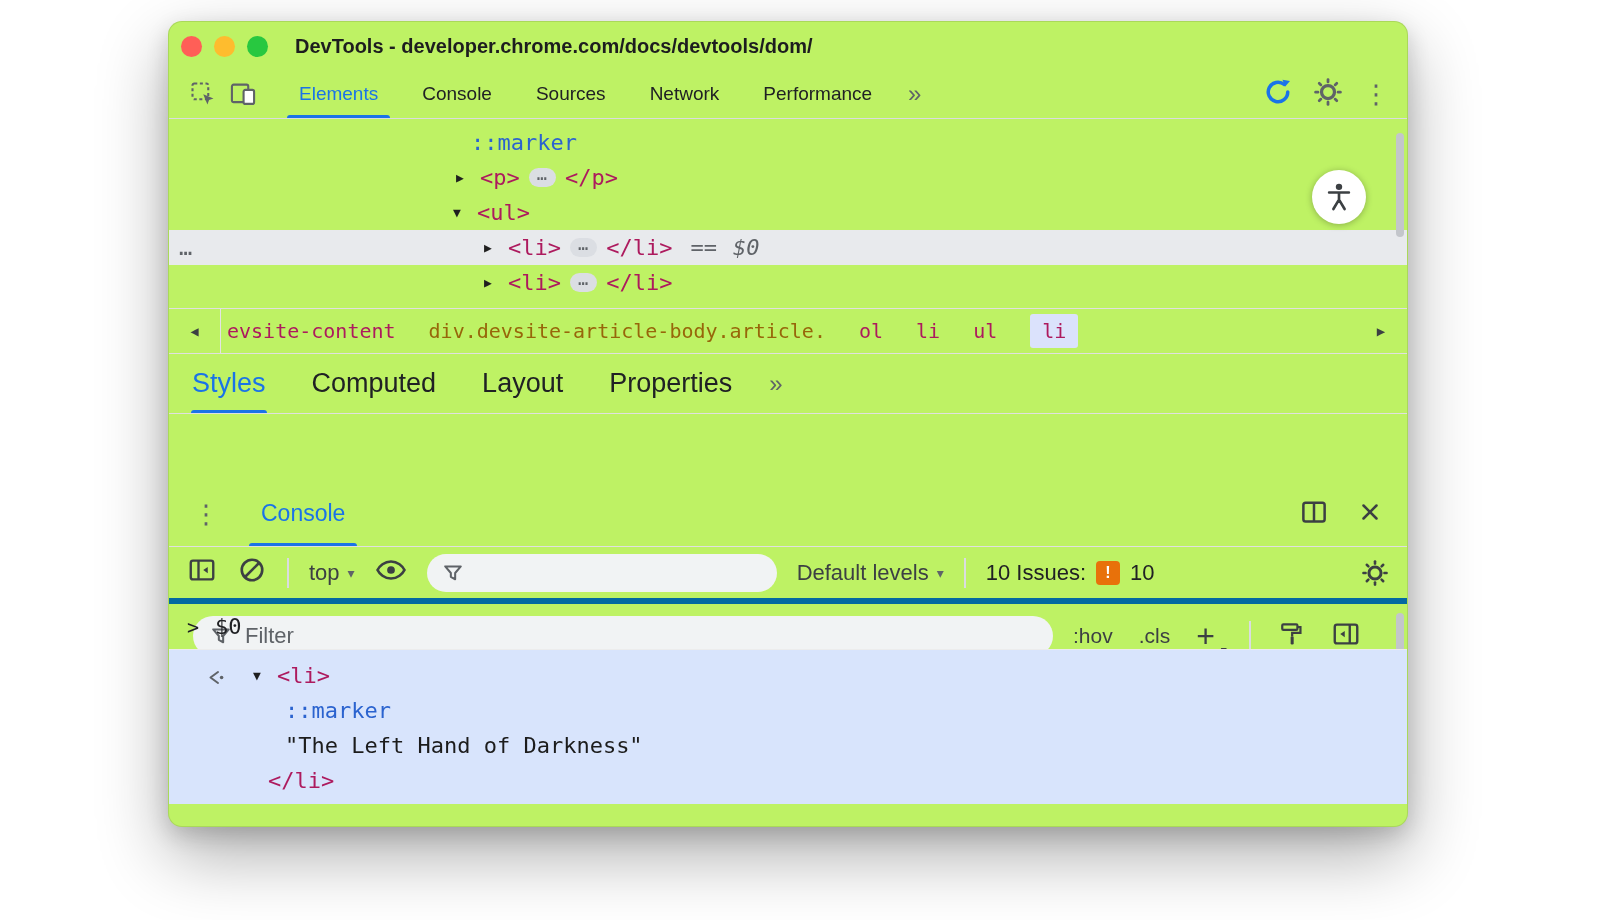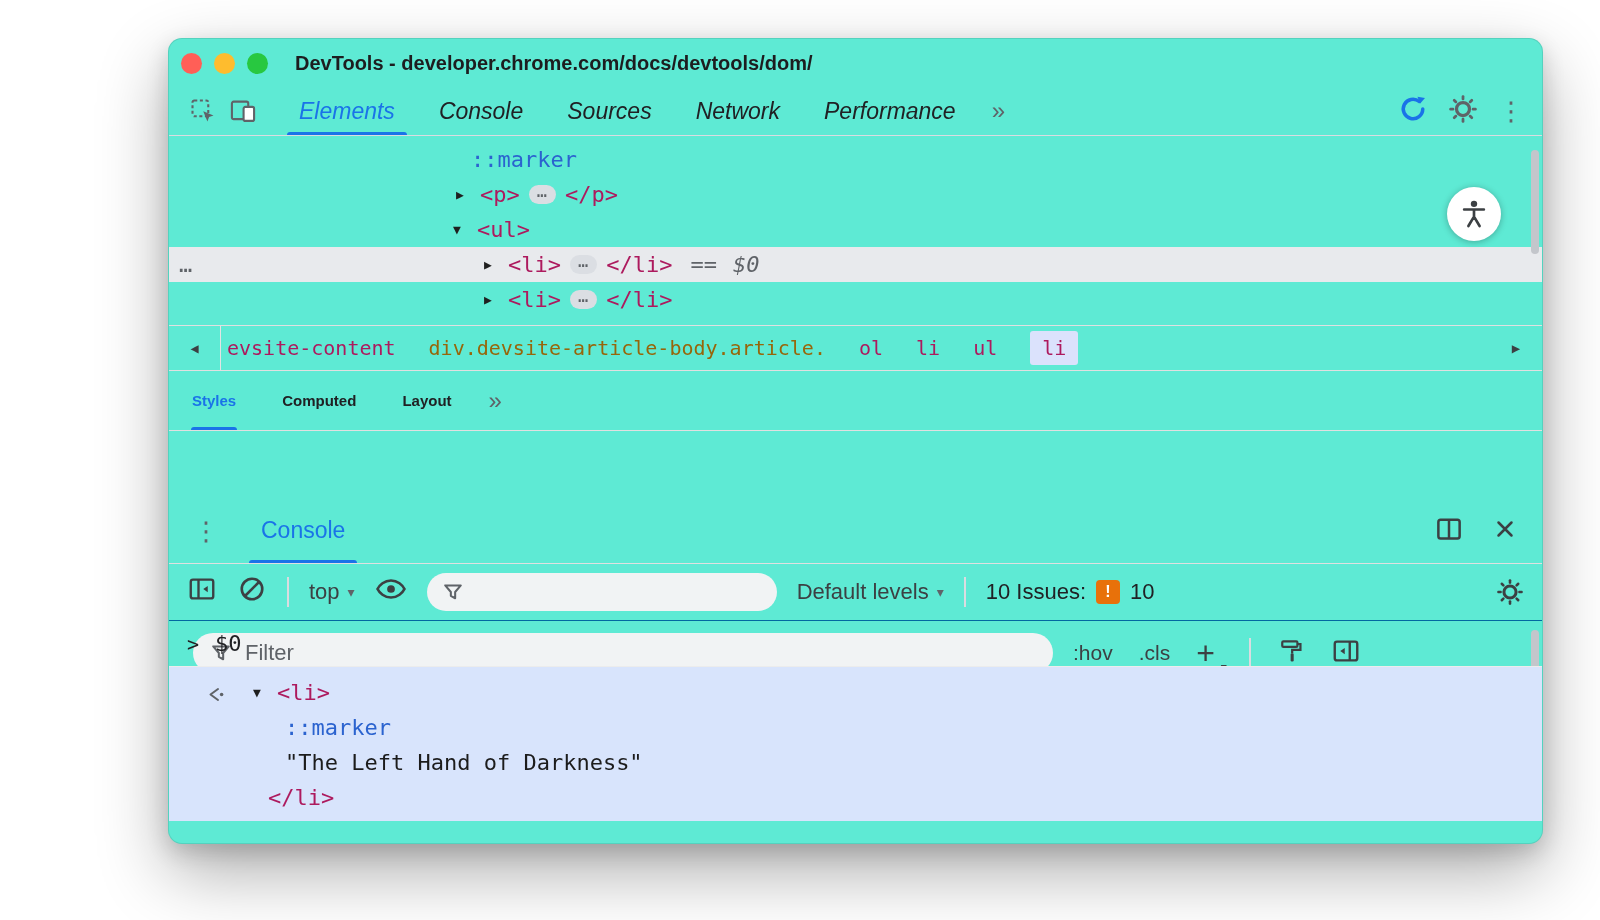--- a/index.html
+++ b/index.html
@@ -1,36 +1,36 @@
 <!DOCTYPE html>
 <html><head>
 <meta charset="utf-8">
 <style>
   * { box-sizing: border-box; margin: 0; padding: 0; }
   html,body { width:1600px; height:920px; background:#fff; overflow:hidden;
               font-family:"Liberation Sans", sans-serif; color:#202124; }
-  .window { position:absolute; left:168px; top:38px; width:1375px; height:806px;
-            background:#5eead4; border-radius:14px; overflow:hidden;
+  .window { position:absolute; left:168px; top:21px; width:1240px; height:806px;
+            background:#bef264; border-radius:14px; overflow:hidden;
             border:1px solid rgba(0,0,0,.10);
             box-shadow:0 28px 70px rgba(0,0,0,.32), 0 8px 22px rgba(0,0,0,.16); }
   .band { position:absolute; left:0; right:0; }
 
   
   .titlebar { top:0; height:48px; display:flex; align-items:center; }
   .lights { position:absolute; left:12px; top:14px; display:flex; gap:12px; }
   .light { width:21px; height:21px; border-radius:50%; }
   .light.red{background:#ff5f57}.light.yellow{background:#febc2e}.light.green{background:#28c840}
   .win-title { margin-left:126px; font-size:20px; font-weight:700; color:#1d1d1f; }
 
   
   .toolbar { top:48px; height:49px; border-bottom:1px solid #dadce0;
              display:flex; align-items:stretch; padding-left:14px; }
   .tb-icon { width:40px; display:flex; align-items:center; justify-content:center; }
   .tabs { display:flex; margin-left:14px; }
-  .tab { padding:0 22px; display:flex; align-items:center; font-size:23px; position:relative;font-style:italic; }
+  .tab { padding:0 22px; display:flex; align-items:center; font-size:19px; position:relative; }
   .tab.active { color:#1a73e8; }
   .tab.active::after { content:""; position:absolute; left:10px; right:10px; bottom:0;
                        height:3px; background:#1a73e8; border-radius:3px 3px 0 0; }
   .chev-more { display:flex; align-items:center; padding:0 14px; color:#5f6368; font-size:24px; }
   .tb-right { margin-left:auto; display:flex; align-items:center; gap:20px; padding-right:18px; }
   .kebab { font-size:26px; color:#5f6368; line-height:1; }
 
   
   .elements { top:97px; height:189px; font-family:"DejaVu Sans Mono", monospace;
               font-size:22px; padding-top:6px; position:relative; }
@@ -59,21 +59,21 @@
   .crumb-nav { width:52px; display:flex; align-items:center; justify-content:center;
                color:#3c4043; font-size:14px; }
   .crumb-nav.left { border-right:1px solid #e3e3e3; }
   .crumb-list { flex:1; display:flex; align-items:center; gap:33px; padding-left:6px; overflow:hidden; }
   .crumb { color:#ad1a5e; white-space:nowrap; }
   .crumb.cls { color:#97660a; }
   .crumb.selected { background:#dbe2fc; padding:5px 12px; border-radius:3px; }
 
   
   .stabs { top:332px; height:60px; border-bottom:1px solid #e0e0e0; display:flex; align-items:stretch; }
-  .stab { padding:0 23px; display:flex; align-items:center; font-size:15px; position:relative;font-weight:bold; }
+  .stab { padding:0 23px; display:flex; align-items:center; font-size:27px; position:relative; }
   .stab.active { color:#1a73e8; }
   .stab.active::after { content:""; position:absolute; left:22px; right:22px; bottom:0;
                         height:3px; background:#1a73e8; border-radius:3px 3px 0 0; }
 
   
   .sfilter { top:392px; height:67px; border-bottom:1px solid #dadce0;
              display:flex; align-items:center; padding:0 24px; position:relative; }
   .pill-input-wrap { flex:0 0 860px; height:40px; background:#f1f3f4; border-radius:20px;
                      display:flex; align-items:center; gap:12px; padding:0 16px; }
   .pill-input { border:none; background:transparent; outline:none; flex:1;
@@ -88,21 +88,21 @@
   
   .dheader { top:459px; height:66px; border-bottom:1px solid #e0e0e0; display:flex; align-items:stretch; }
   .dh-kebab { display:flex; align-items:center; padding:0 14px 0 24px; }
   .dtab { margin-left:16px; padding:0 12px; display:flex; align-items:center;
           font-size:23px; color:#1a73e8; position:relative; }
   .dtab::after { content:""; position:absolute; left:0; right:0; bottom:0; height:3px;
                  background:#1a73e8; border-radius:3px 3px 0 0; }
   .dh-right { margin-left:auto; display:flex; align-items:center; gap:28px; padding-right:24px; }
 
   
-  .ctoolbar { top:525px; height:57px; border-bottom:1px solid #0369a1; display:flex;
+  .ctoolbar { top:525px; height:57px; border-bottom:6px solid #0369a1; display:flex;
               align-items:center; gap:20px; padding:0 18px; color:#3c4043; font-size:22px; }
   .drop { display:flex; align-items:center; gap:8px; }
   .caret { font-size:14px; color:#5f6368; }
   .c-pill { flex:0 0 306px; height:38px; background:#f1f3f4; border-radius:19px;
             display:flex; align-items:center; gap:10px; padding:0 14px; }
   .issues { display:flex; align-items:center; gap:10px; font-size:22px; color:#202124; }
   .issue-badge { width:24px; height:24px; background:#e8710a; border-radius:4px; color:#fff;
                  display:flex; align-items:center; justify-content:center;
                  font-size:16px; font-weight:700; }
   .ct-gear { margin-left:auto; display:flex; align-items:center; }
@@ -228,20 +228,21 @@
       <span class="crumb">ul</span>
       <span class="crumb selected">li</span>
     </div>
     <div class="crumb-nav">▶</div>
   </div>
 
   <div class="band stabs">
     <div class="stab active">Styles</div>
     <div class="stab">Computed</div>
     <div class="stab">Layout</div>
+    <div class="stab">Properties</div>
     <div class="chev-more">»</div>
   </div>
 
   <div class="band sfilter">
     <div class="pill-input-wrap">
       <svg width="24" height="24" viewBox="0 0 20 20">
         <path d="M3.5 4.5 H16.5 L11.8 10 V15.2 L8.2 13.2 V10 Z" fill="none" stroke="#5f6368" stroke-width="1.7" stroke-linejoin="round"></path>
       </svg>
       <input class="pill-input" placeholder="Filter" style="">
     </div>

